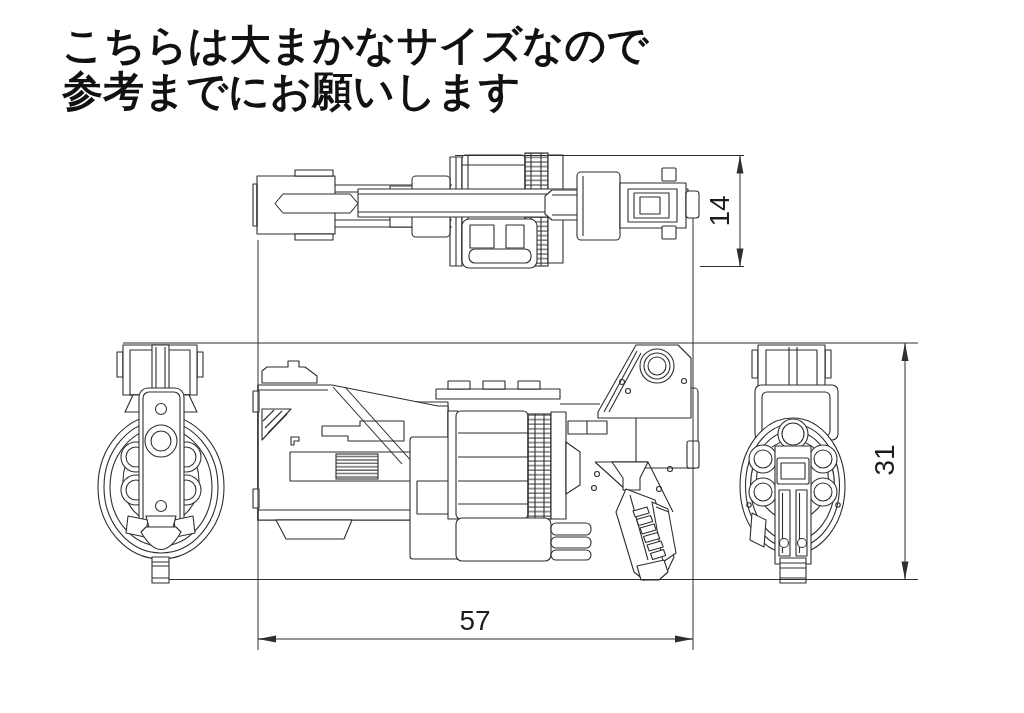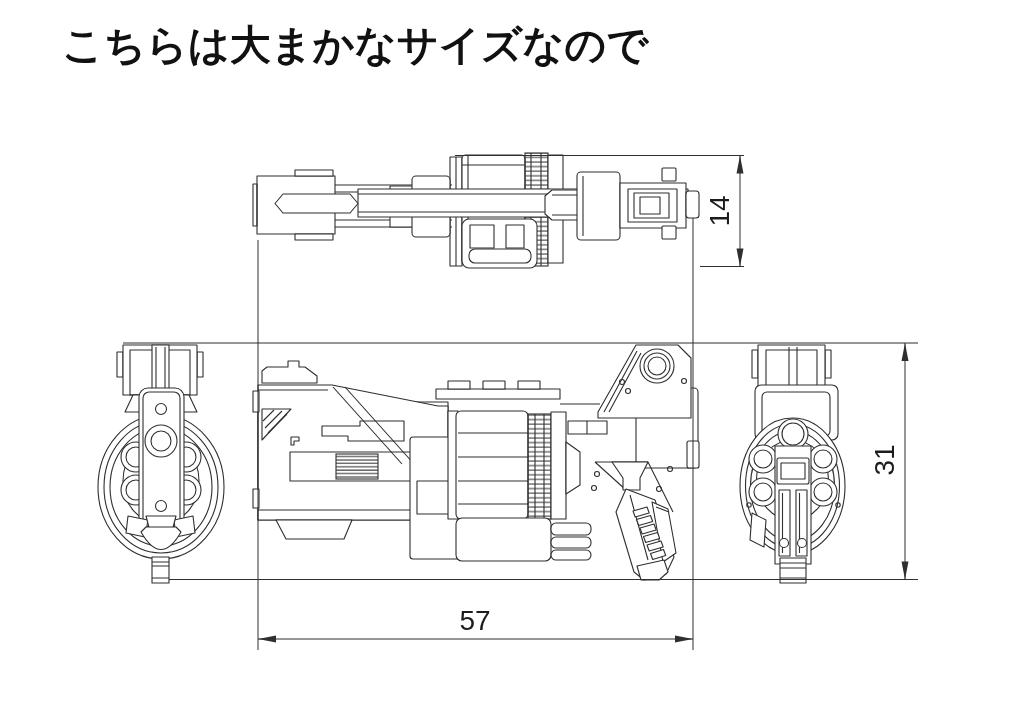--- a/index.html
+++ b/index.html
@@ -17,20 +17,21 @@
   .dimtxt{fill:#1c1c1c;font-family:"Liberation Sans",sans-serif;font-size:28px;
           text-anchor:middle;}
 </style>
 </head>
 <body>
 
 <div id="stage">
 
   <div class="note">
     <div>こちらは大まかなサイズなので</div>
+    <div>参考までにお願いします</div>
   </div>
 
   <svg width="1024" height="713" viewBox="0 0 1024 713">
     <defs>
       <pattern id="knurl" patternUnits="userSpaceOnUse" width="24" height="4.6">
         <path d="M0,1 H24" stroke="#2f2f2f" stroke-width="1"></path>
       </pattern>
       <pattern id="ribs" patternUnits="userSpaceOnUse" width="44" height="3.4">
         <path d="M0,1 H44" stroke="#2f2f2f" stroke-width="1.1"></path>
       </pattern>

